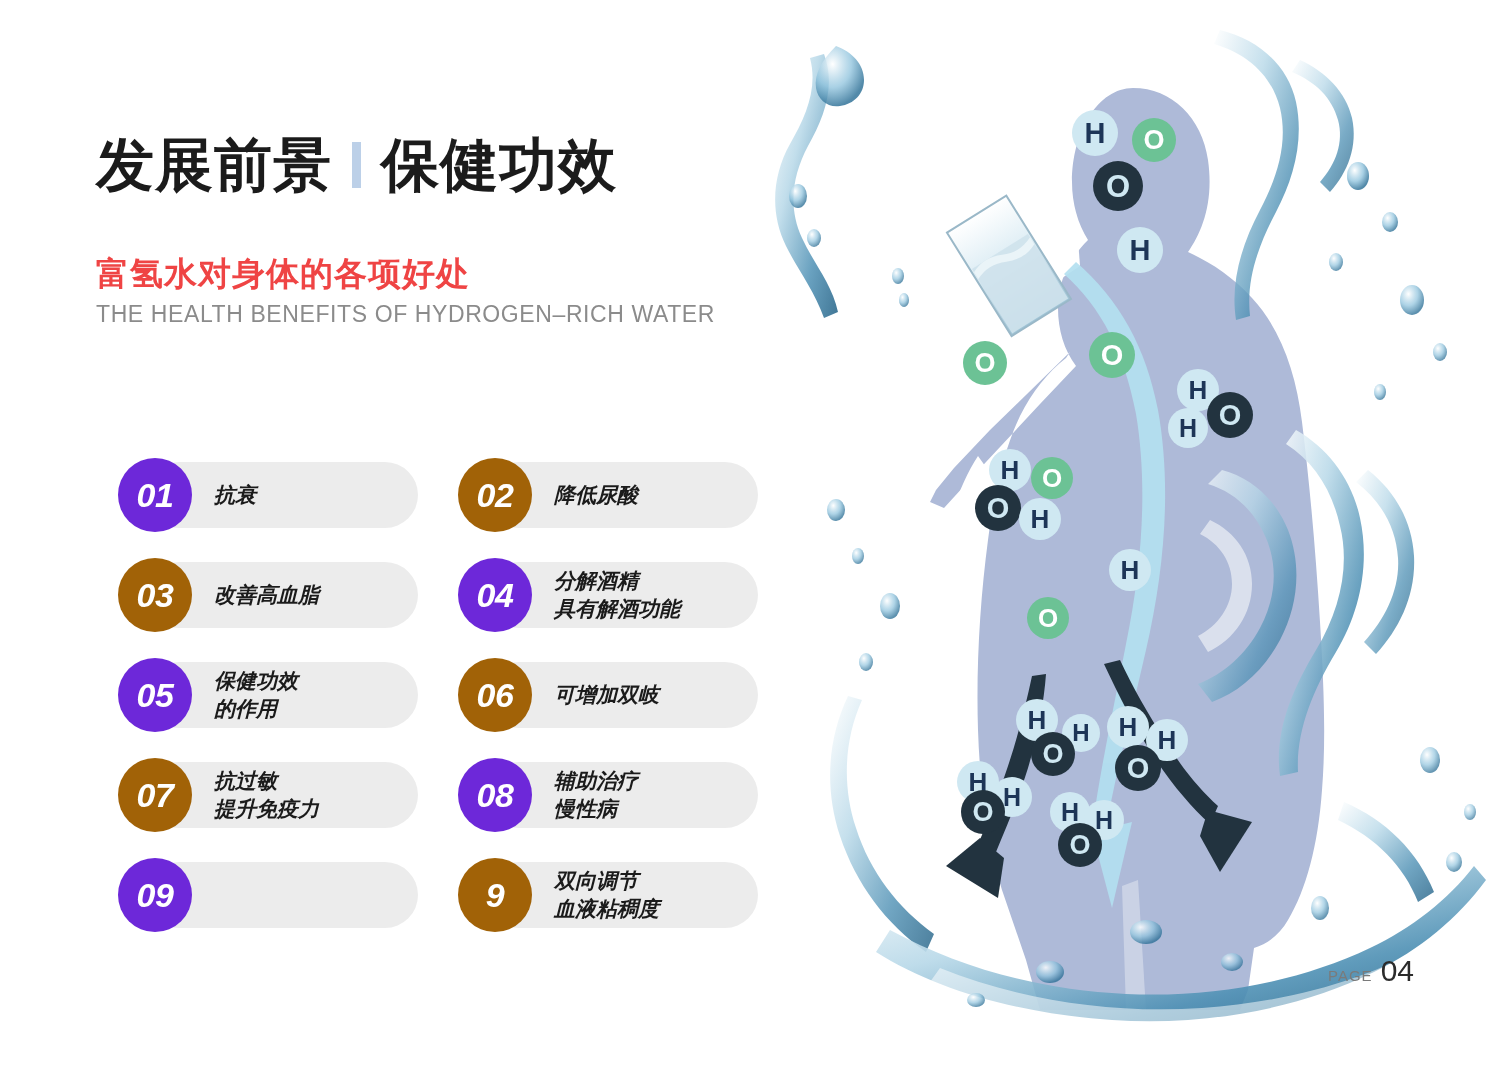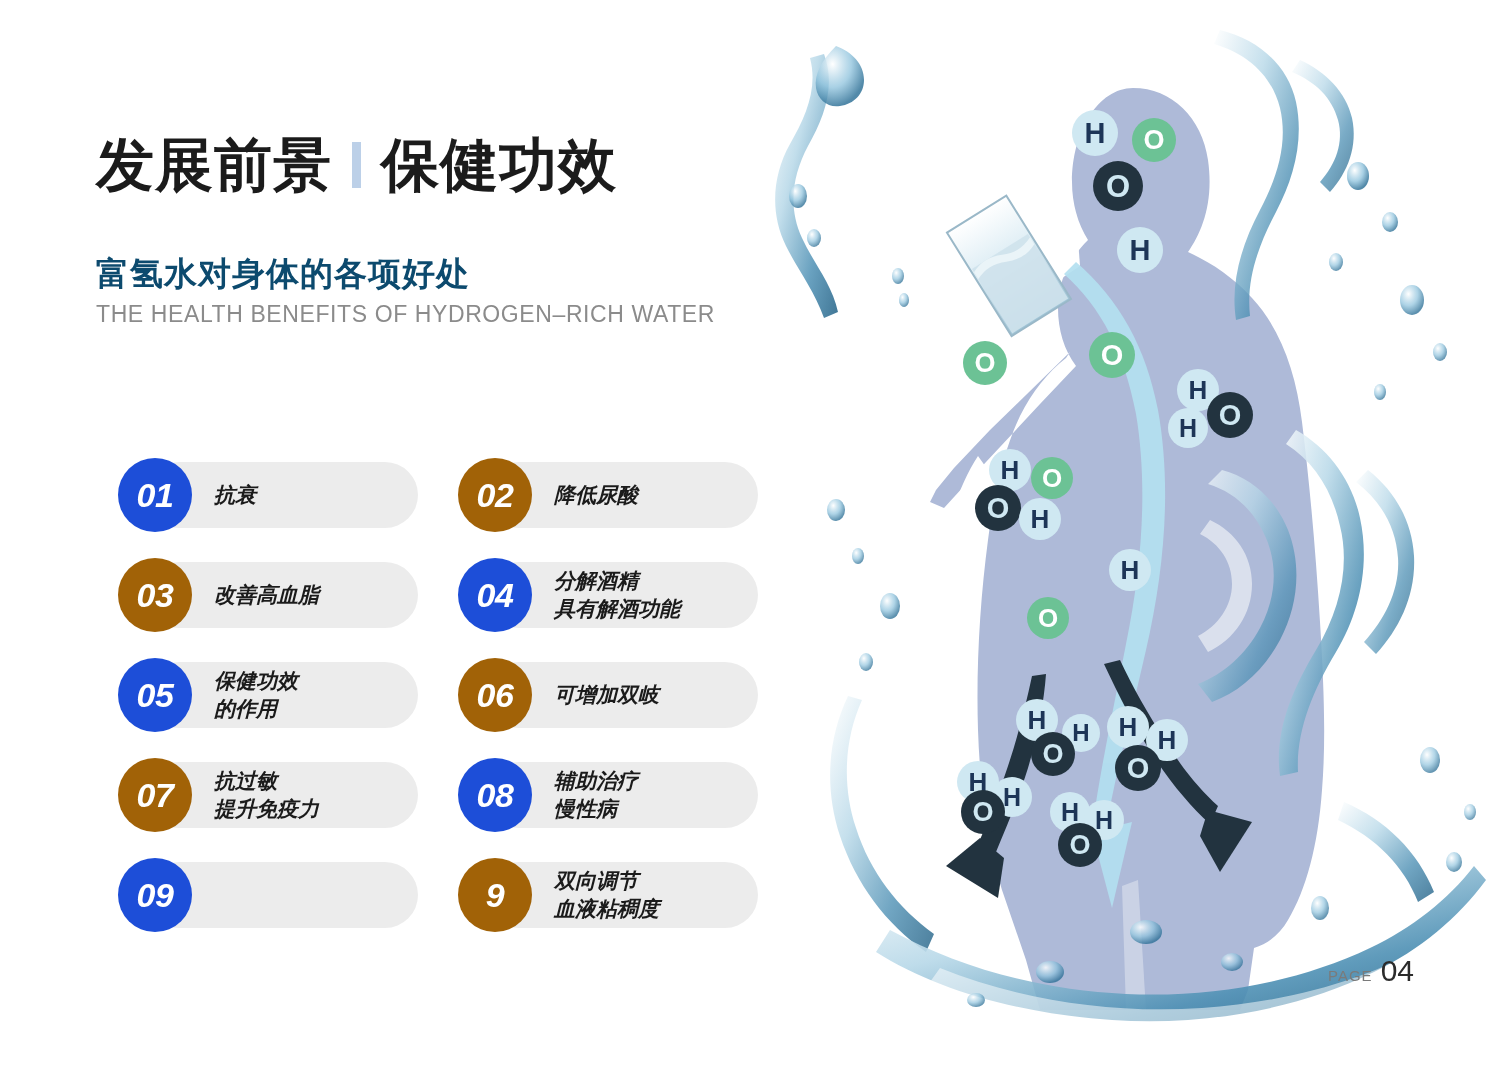--- a/index.html
+++ b/index.html
@@ -42,21 +42,21 @@
     width: 9px;
     height: 46px;
     background: #bcd0e8;
     margin: 0 20px;
     flex: none;
   }
   .subtitle-cn {
     margin-top: 62px;
     font-size: 33px;
     font-weight: bold;
-    color: #0c4a6e;
+    color: #ef4444;
     letter-spacing: 1px;
     line-height: 1.1;
     white-space: nowrap;
   }
   .subtitle-en {
     margin-top: 10px;
     font-size: 23px;
     font-weight: 400;
     color: #8b8b8b;
     letter-spacing: 0.6px;
@@ -99,21 +99,21 @@
     display: flex;
     align-items: center;
     justify-content: center;
     flex: none;
     font-size: 34px;
     font-weight: bold;
     font-style: italic;
     color: #ffffff;
     letter-spacing: -0.5px;
   }
-  .benefit-badge.orange { background: #1d4ed8; }
+  .benefit-badge.orange { background: #6d28d9; }
   .benefit-badge.blue   { background: #a16207; }
   .benefit-label {
     position: relative;
     z-index: 2;
     margin-left: 22px;
     font-size: 21px;
     font-weight: bold;
     color: #1b1b1b;
     line-height: 1.35;
     white-space: pre-line;

